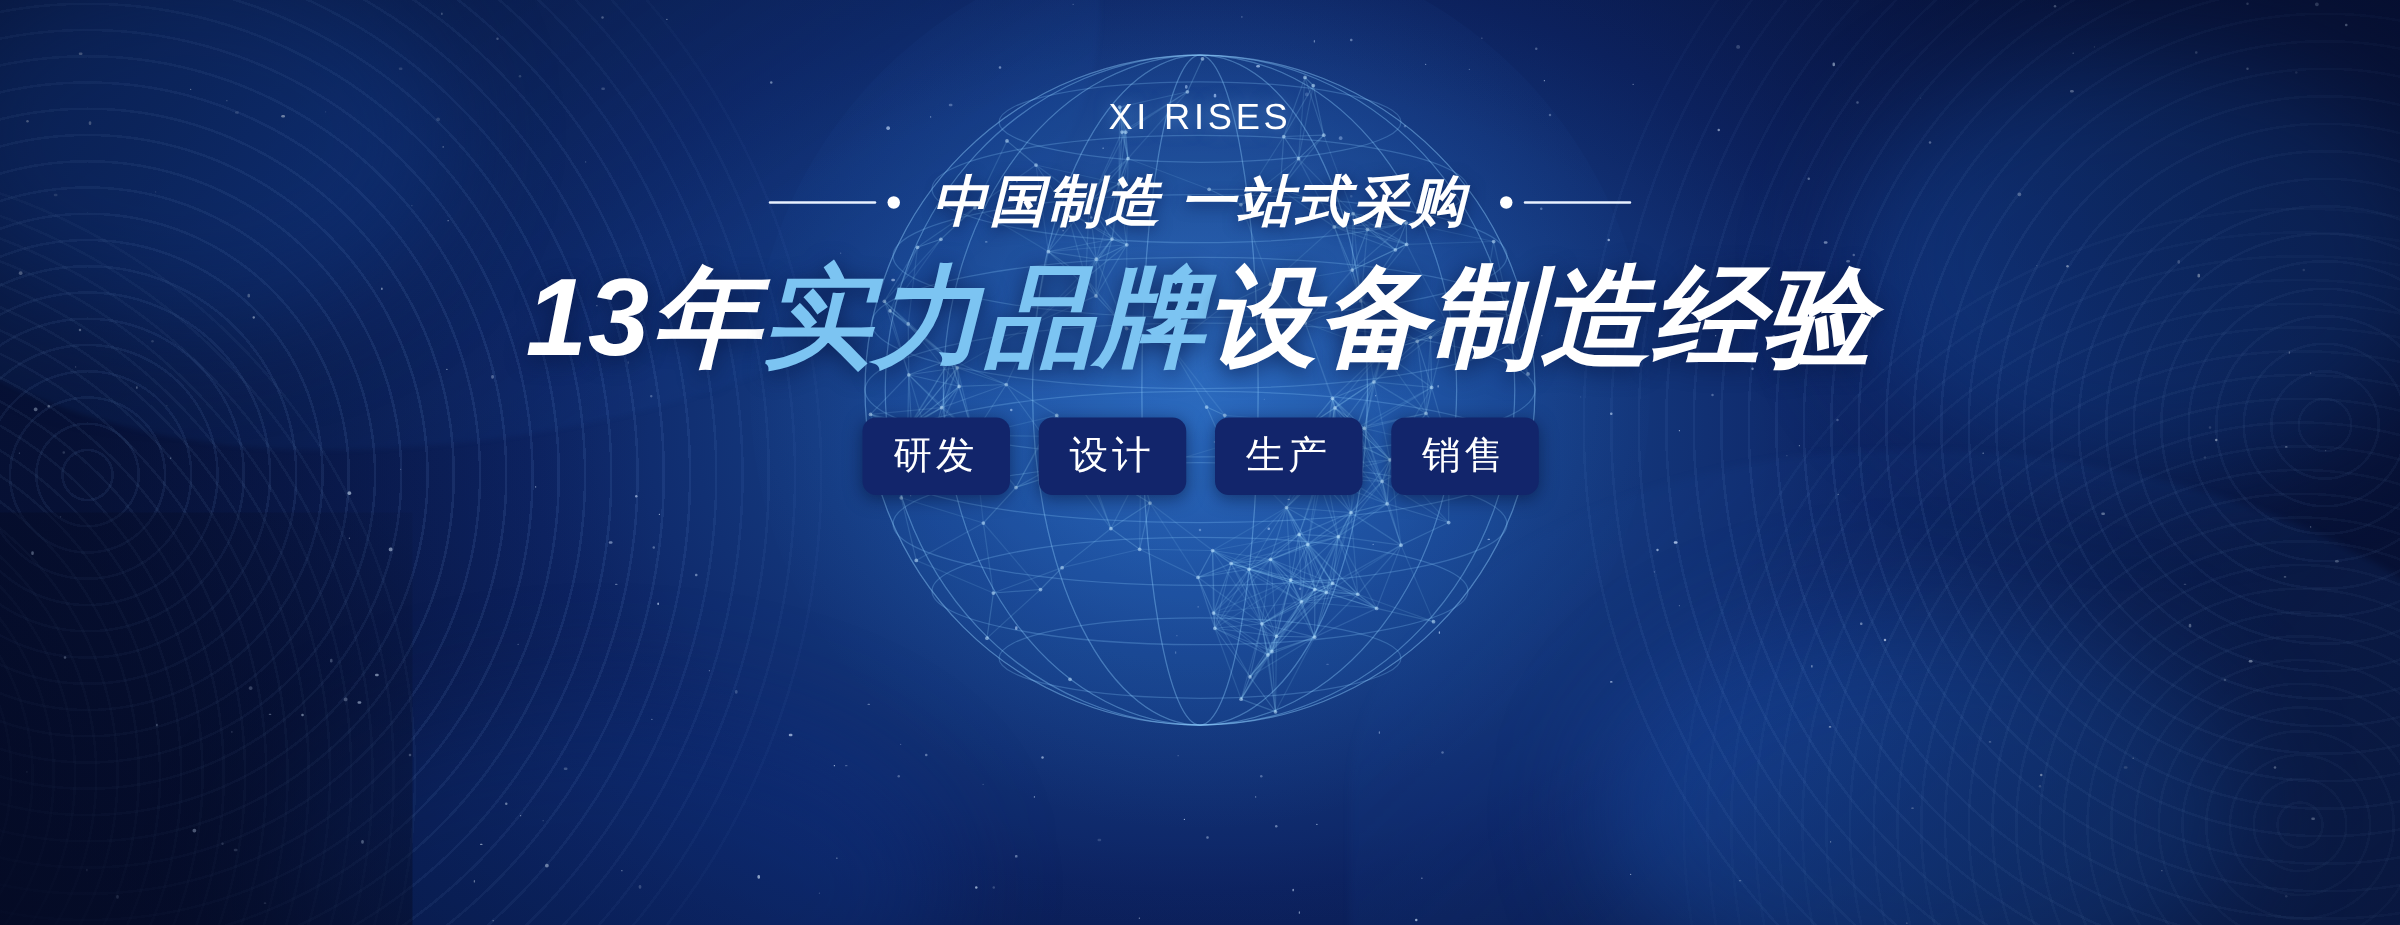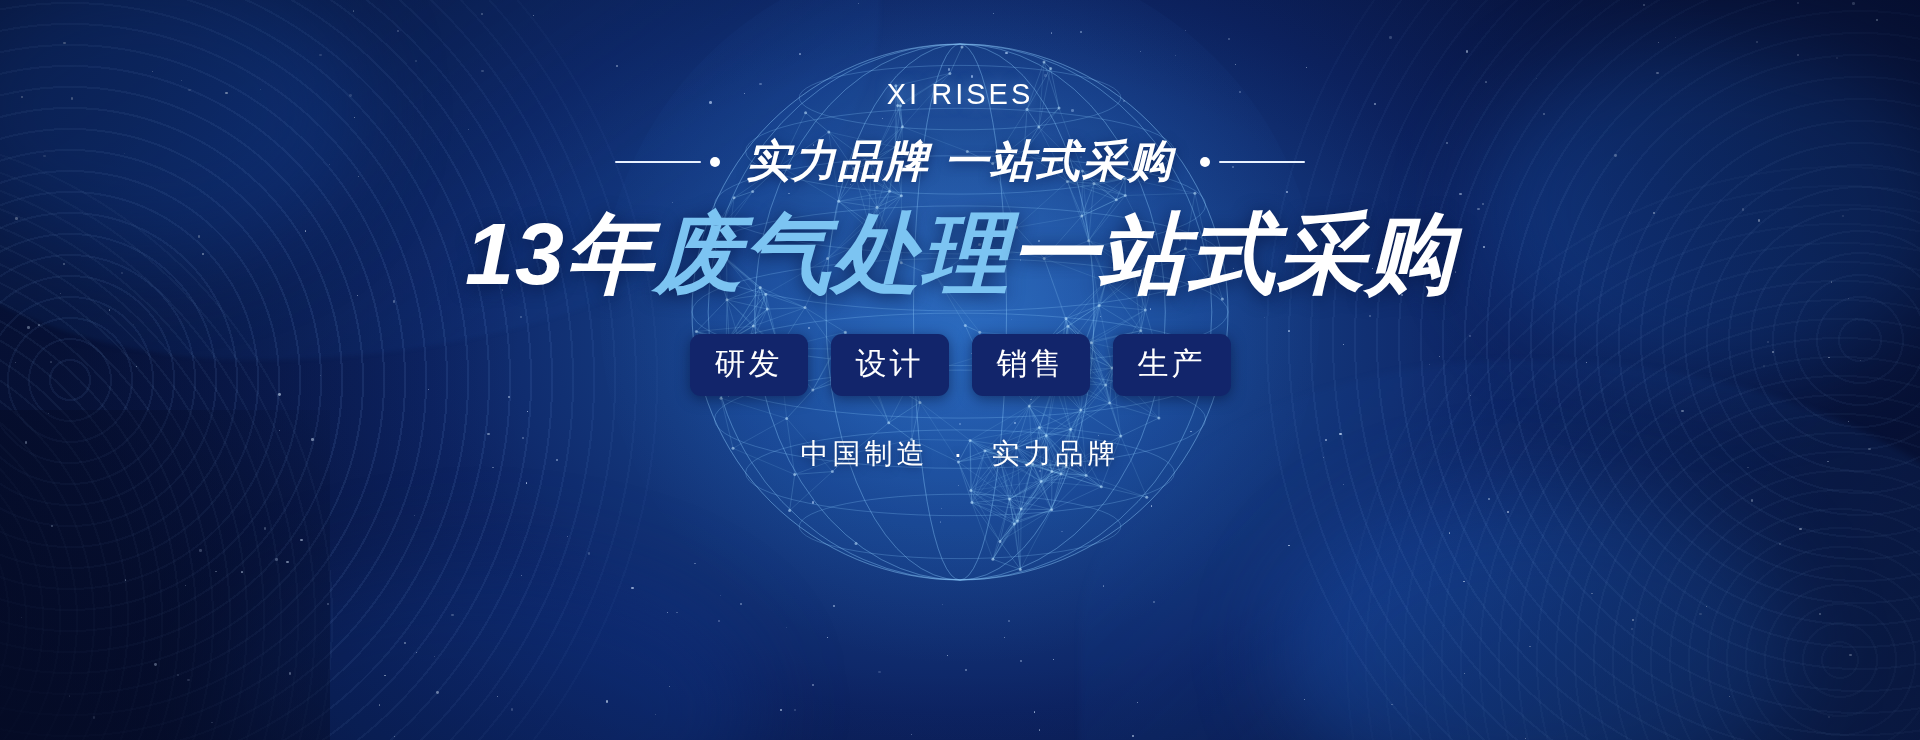--- a/index.html
+++ b/index.html
@@ -1270,39 +1270,34 @@
 
   <div class="content">
 
     <div class="brand-en">XI RISES</div>
 
     <div class="subtitle-row">
       <span class="deco left">
         <span class="line"></span>
         <span class="dot"></span>
       </span>
-      <span class="subtitle">实力品牌 一站式采购</span>
+      <span class="subtitle">中国制造 一站式采购</span>
       <span class="deco right">
         <span class="dot"></span>
         <span class="line"></span>
       </span>
     </div>
 
     <div class="headline">
-      <span class="w">13年</span><span class="b">废气处理</span><span class="w">一站式采购</span>
+      <span class="w">13年</span><span class="b">实力品牌</span><span class="w">设备制造经验</span>
     </div>
 
 
     <div class="pills" id="pills">
         <div class="pill">研发</div>
         <div class="pill">设计</div>
+        <div class="pill">生产</div>
         <div class="pill">销售</div>
-        <div class="pill">生产</div>
       </div>
 
-    <div class="footnote">
-      <span>中国制造</span>
-      <span class="sep">·</span>
-      <span>实力品牌</span>
-    </div>
 
   </div>
 </div>
 
 </body></html>

